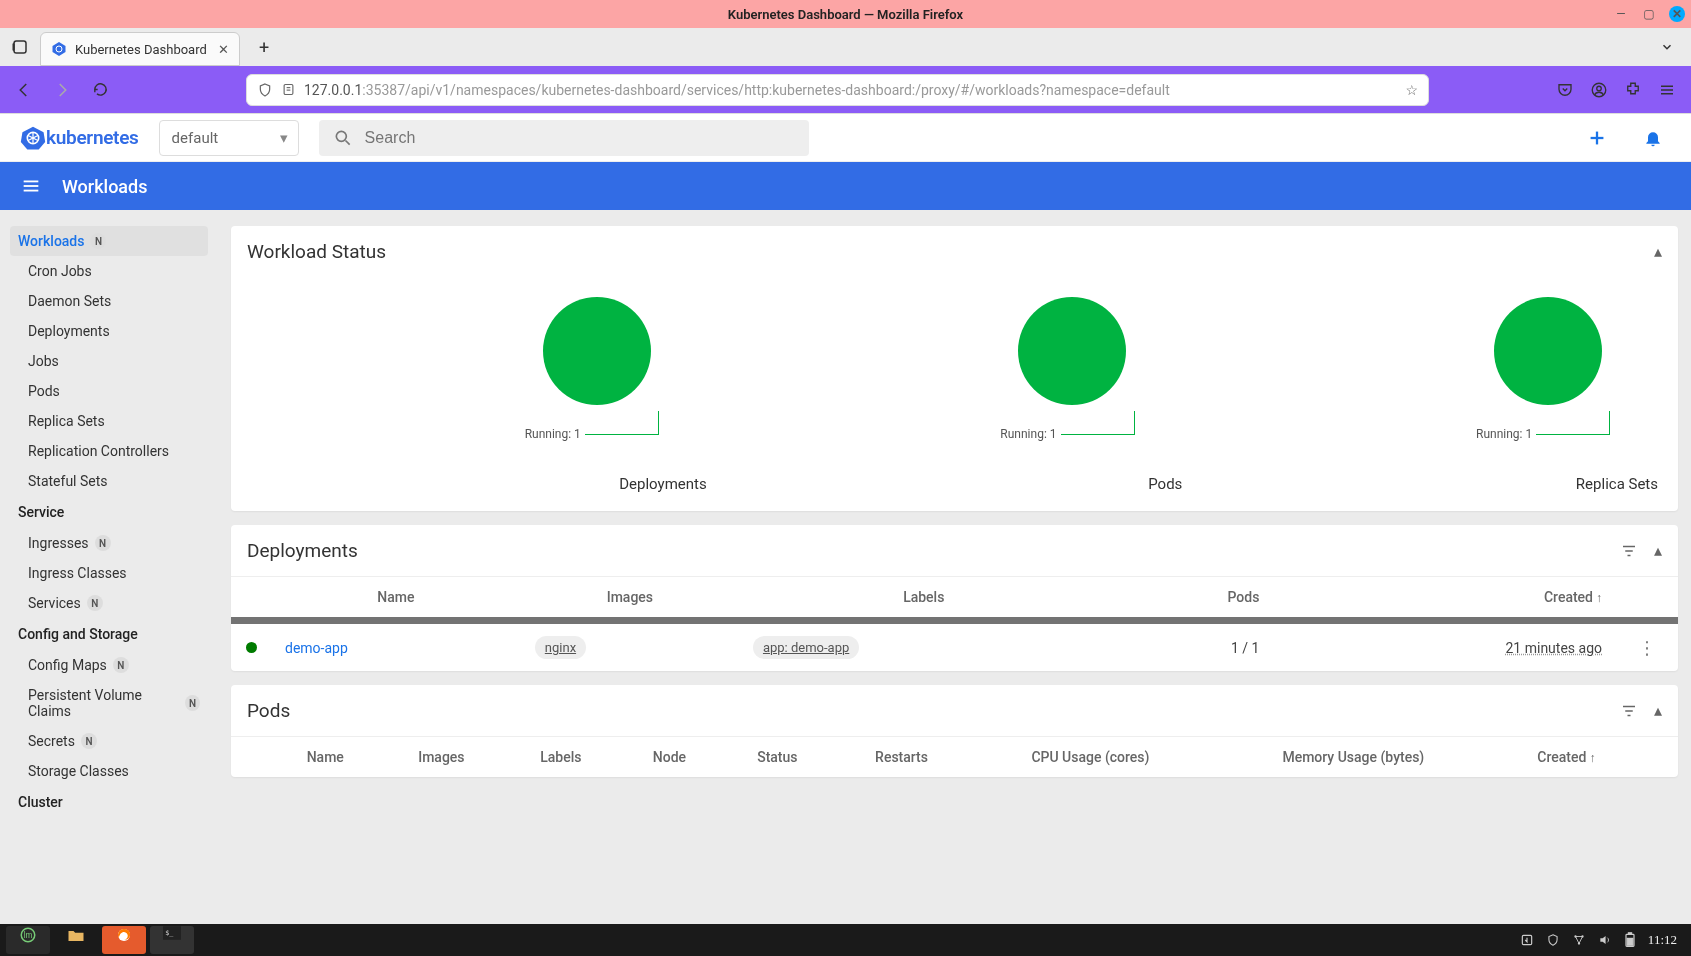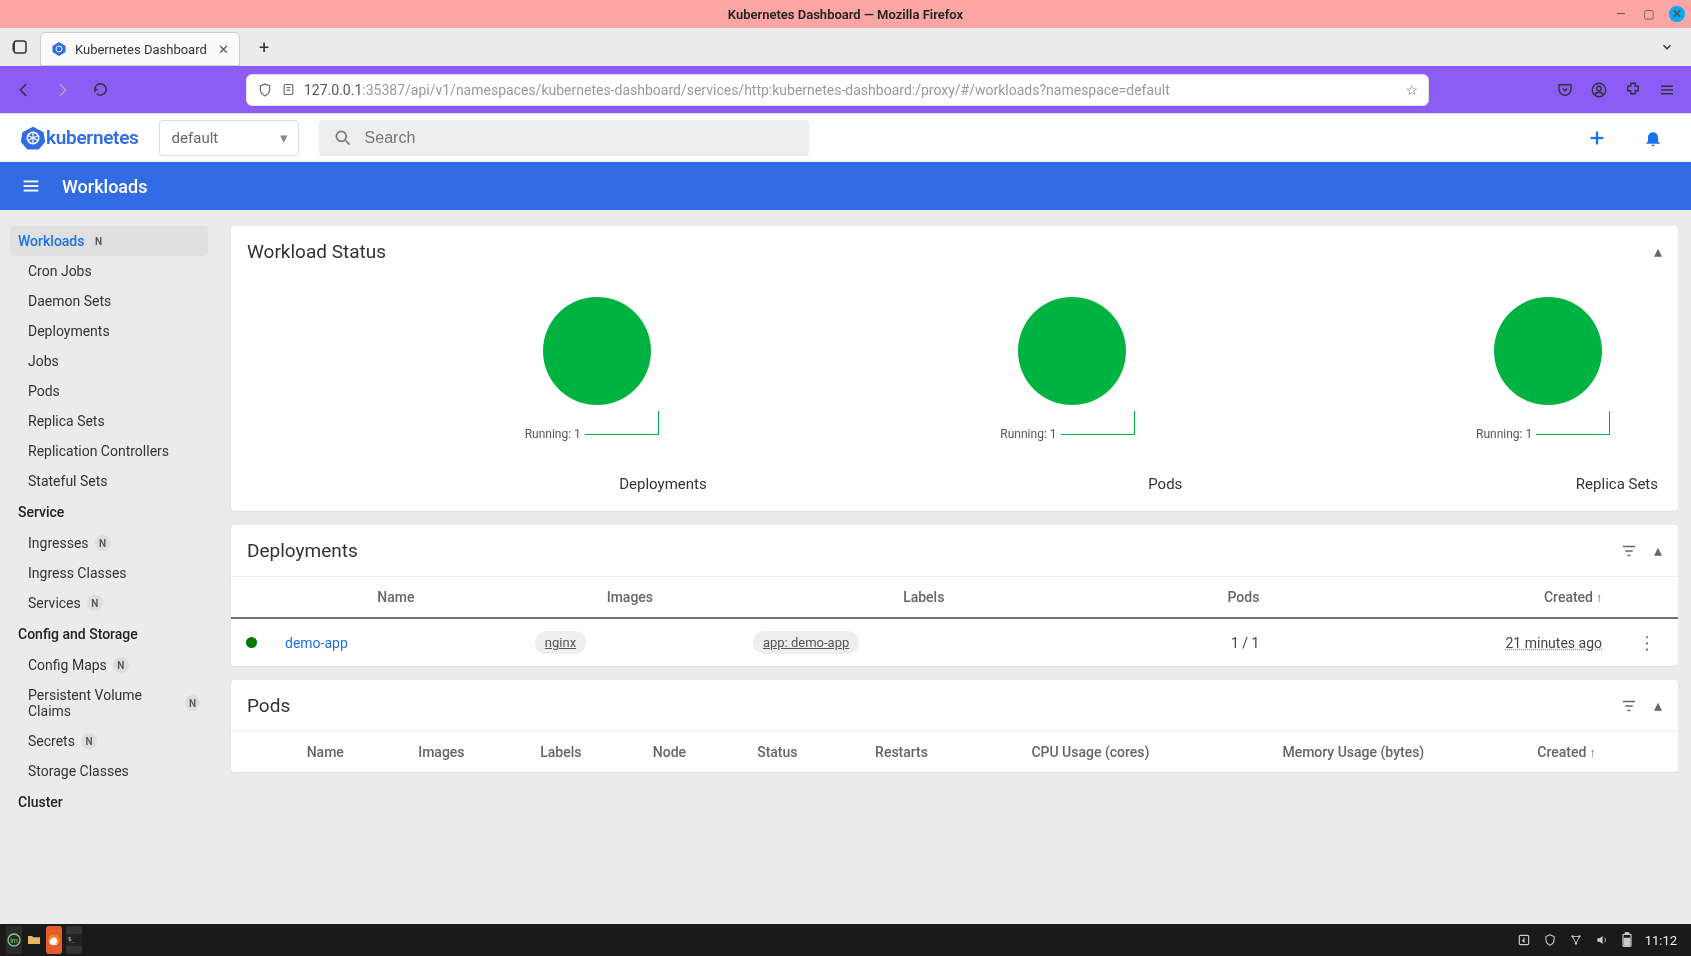--- a/index.html
+++ b/index.html
@@ -75,32 +75,32 @@
 .donut { width:108px; height:108px; border-radius:50%; background:#00b341; position:absolute; left:50%; top:0; transform:translateX(-50%); }
 .leader { position:absolute; font-size:12px; color:#555; display:flex; align-items:center; }
 
 .leader .line { height:1px; background:#00b341; width:74px; margin-left:4px; position:relative; }
 .leader .line::after { content:""; position:absolute; right:0; bottom:0; width:1px; height:24px; background:#00b341; }
 .chart-title { margin-top:8px; font-size:15px; color:#333; }
 
 
 .tbl { width:100%; border-collapse:collapse; font-size:14px; }
 .tbl th { text-align:center; color:#666; font-weight:500; padding:12px 14px; border-top:1px solid #eee; }
-.tbl td { padding:12px 14px; color:#444; border-top:2px solid #737373; }
+.tbl td { padding:12px 14px; color:#444; border-top:7px solid #737373; }
 .tbl .chip { background:#eee; border-radius:12px; padding:4px 10px; display:inline-block; color:#555; font-size:13px;text-decoration:underline; }
 .tbl .link { color:#1a73e8; cursor:pointer; }
 .tbl .dot { width:11px; height:11px; border-radius:50%; background:#007b00; display:inline-block; }
 .tbl .row-menu { cursor:pointer; color:#777; font-size:18px; padding:0 8px; }
 .tbl .created { text-decoration: underline dotted #999; cursor:default; }
 .sort-arrow { font-size:12px; margin-left:3px; }
 
 
 .taskbar { position:absolute; bottom:0; left:0; right:0; height:32px; background:#1a1a1a; display:flex; align-items:center; padding:0 6px; color:#ccc; font-size:12px; }
-.taskbar .task-item { width:16px; height:28px; display:inline-flex; align-items:center; justify-content:center; margin-right:4px; border-radius:3px; cursor:pointer; }
-.taskbar .right { margin-left:auto; display:flex; gap:12px; align-items:center; padding-right:8px; }
+.taskbar .task-item { width:44px; height:28px; display:inline-flex; align-items:flex-start; justify-content:center; margin-right:4px; border-radius:3px; cursor:pointer; }
+.taskbar .right { margin-left:auto; display:flex; gap:12px; align-items:center; padding-right:8px;font-family:Liberation Serif, serif; }
 .taskbar .right span { display:inline-flex; align-items:center; gap:4px; }
 
 svg { display:block; }
 
 
 ::-webkit-scrollbar { width:0; height:0; }
 </style>
 </head>
 <body>
 

